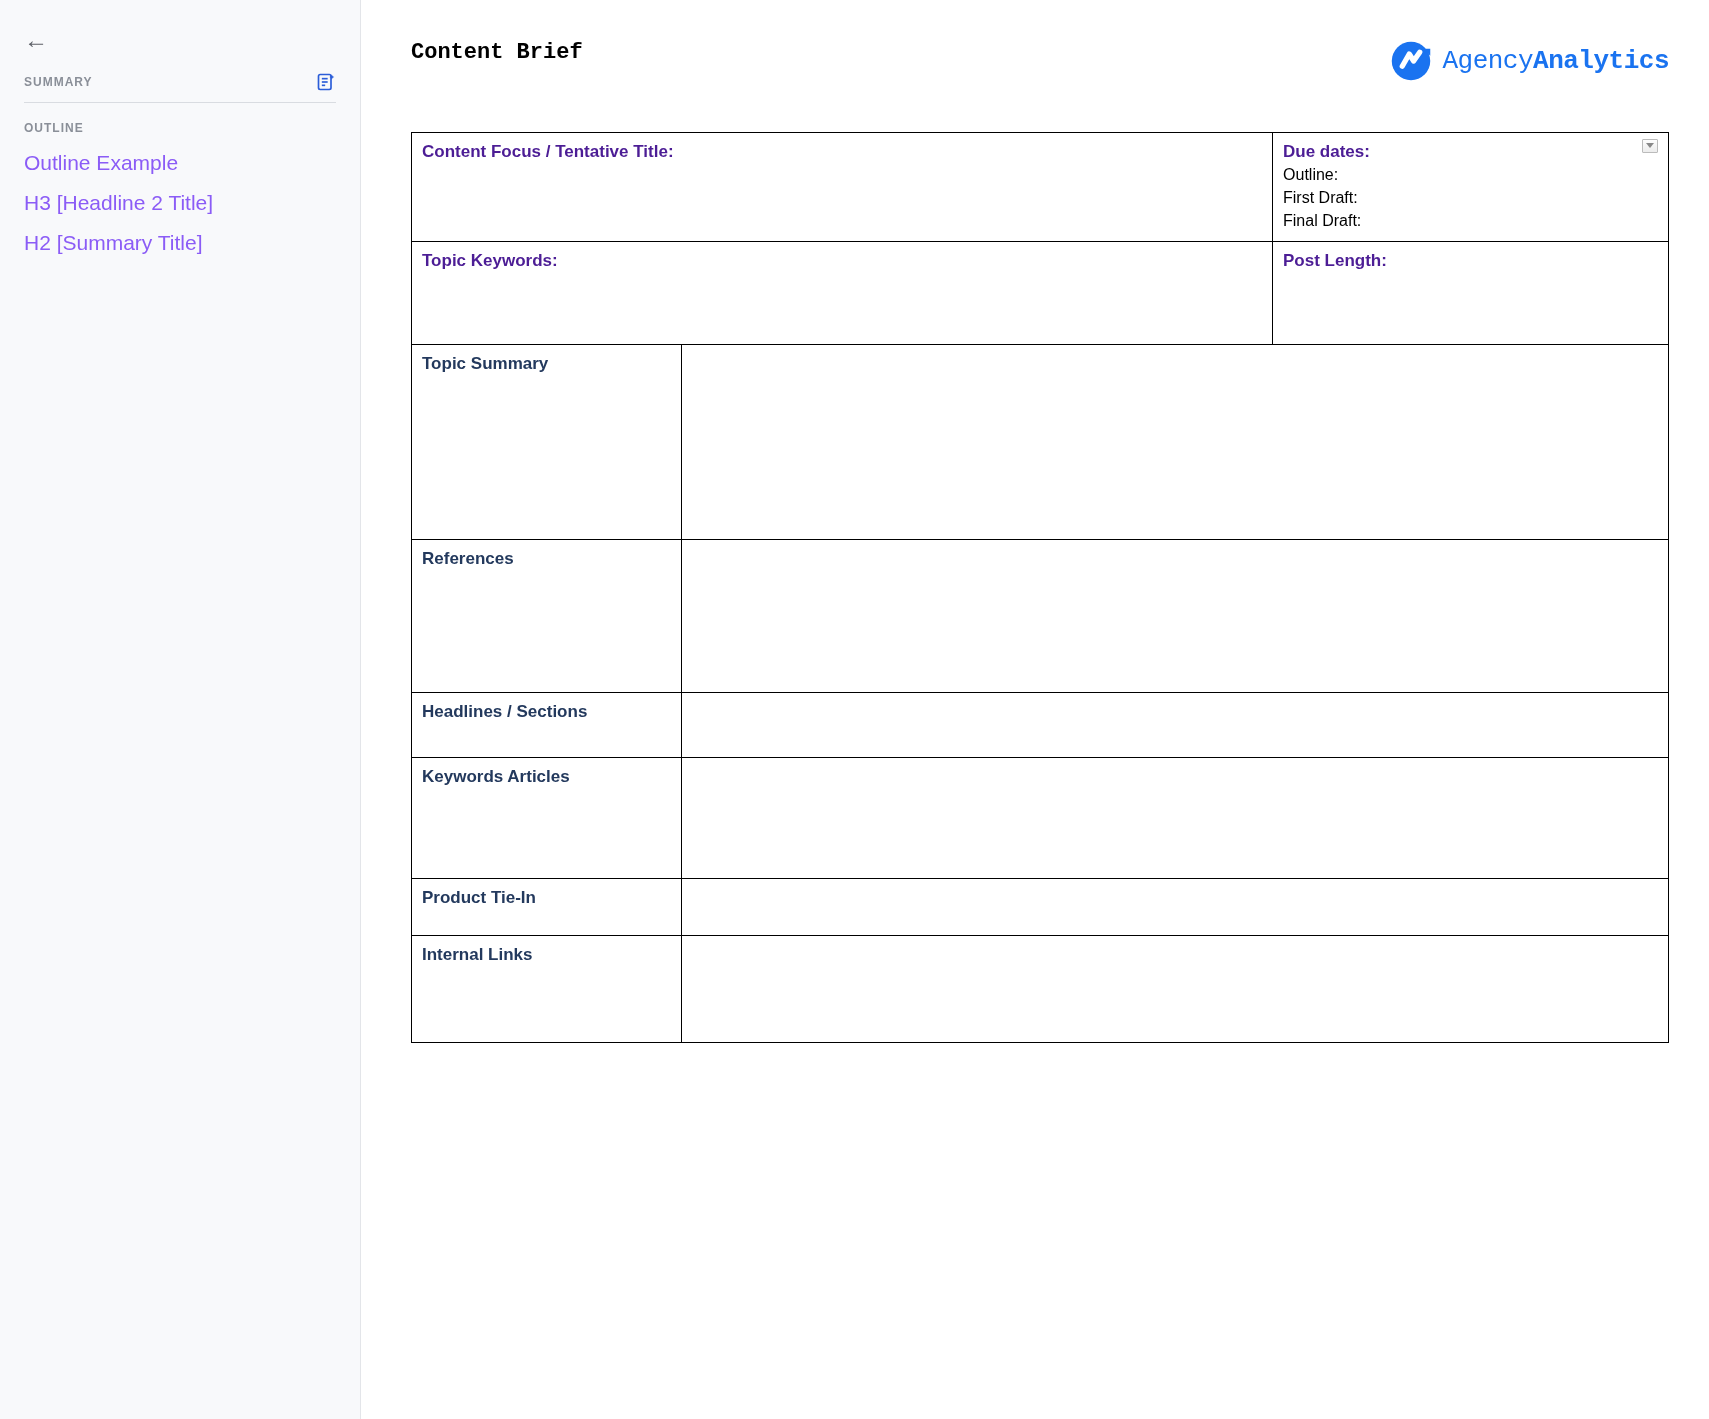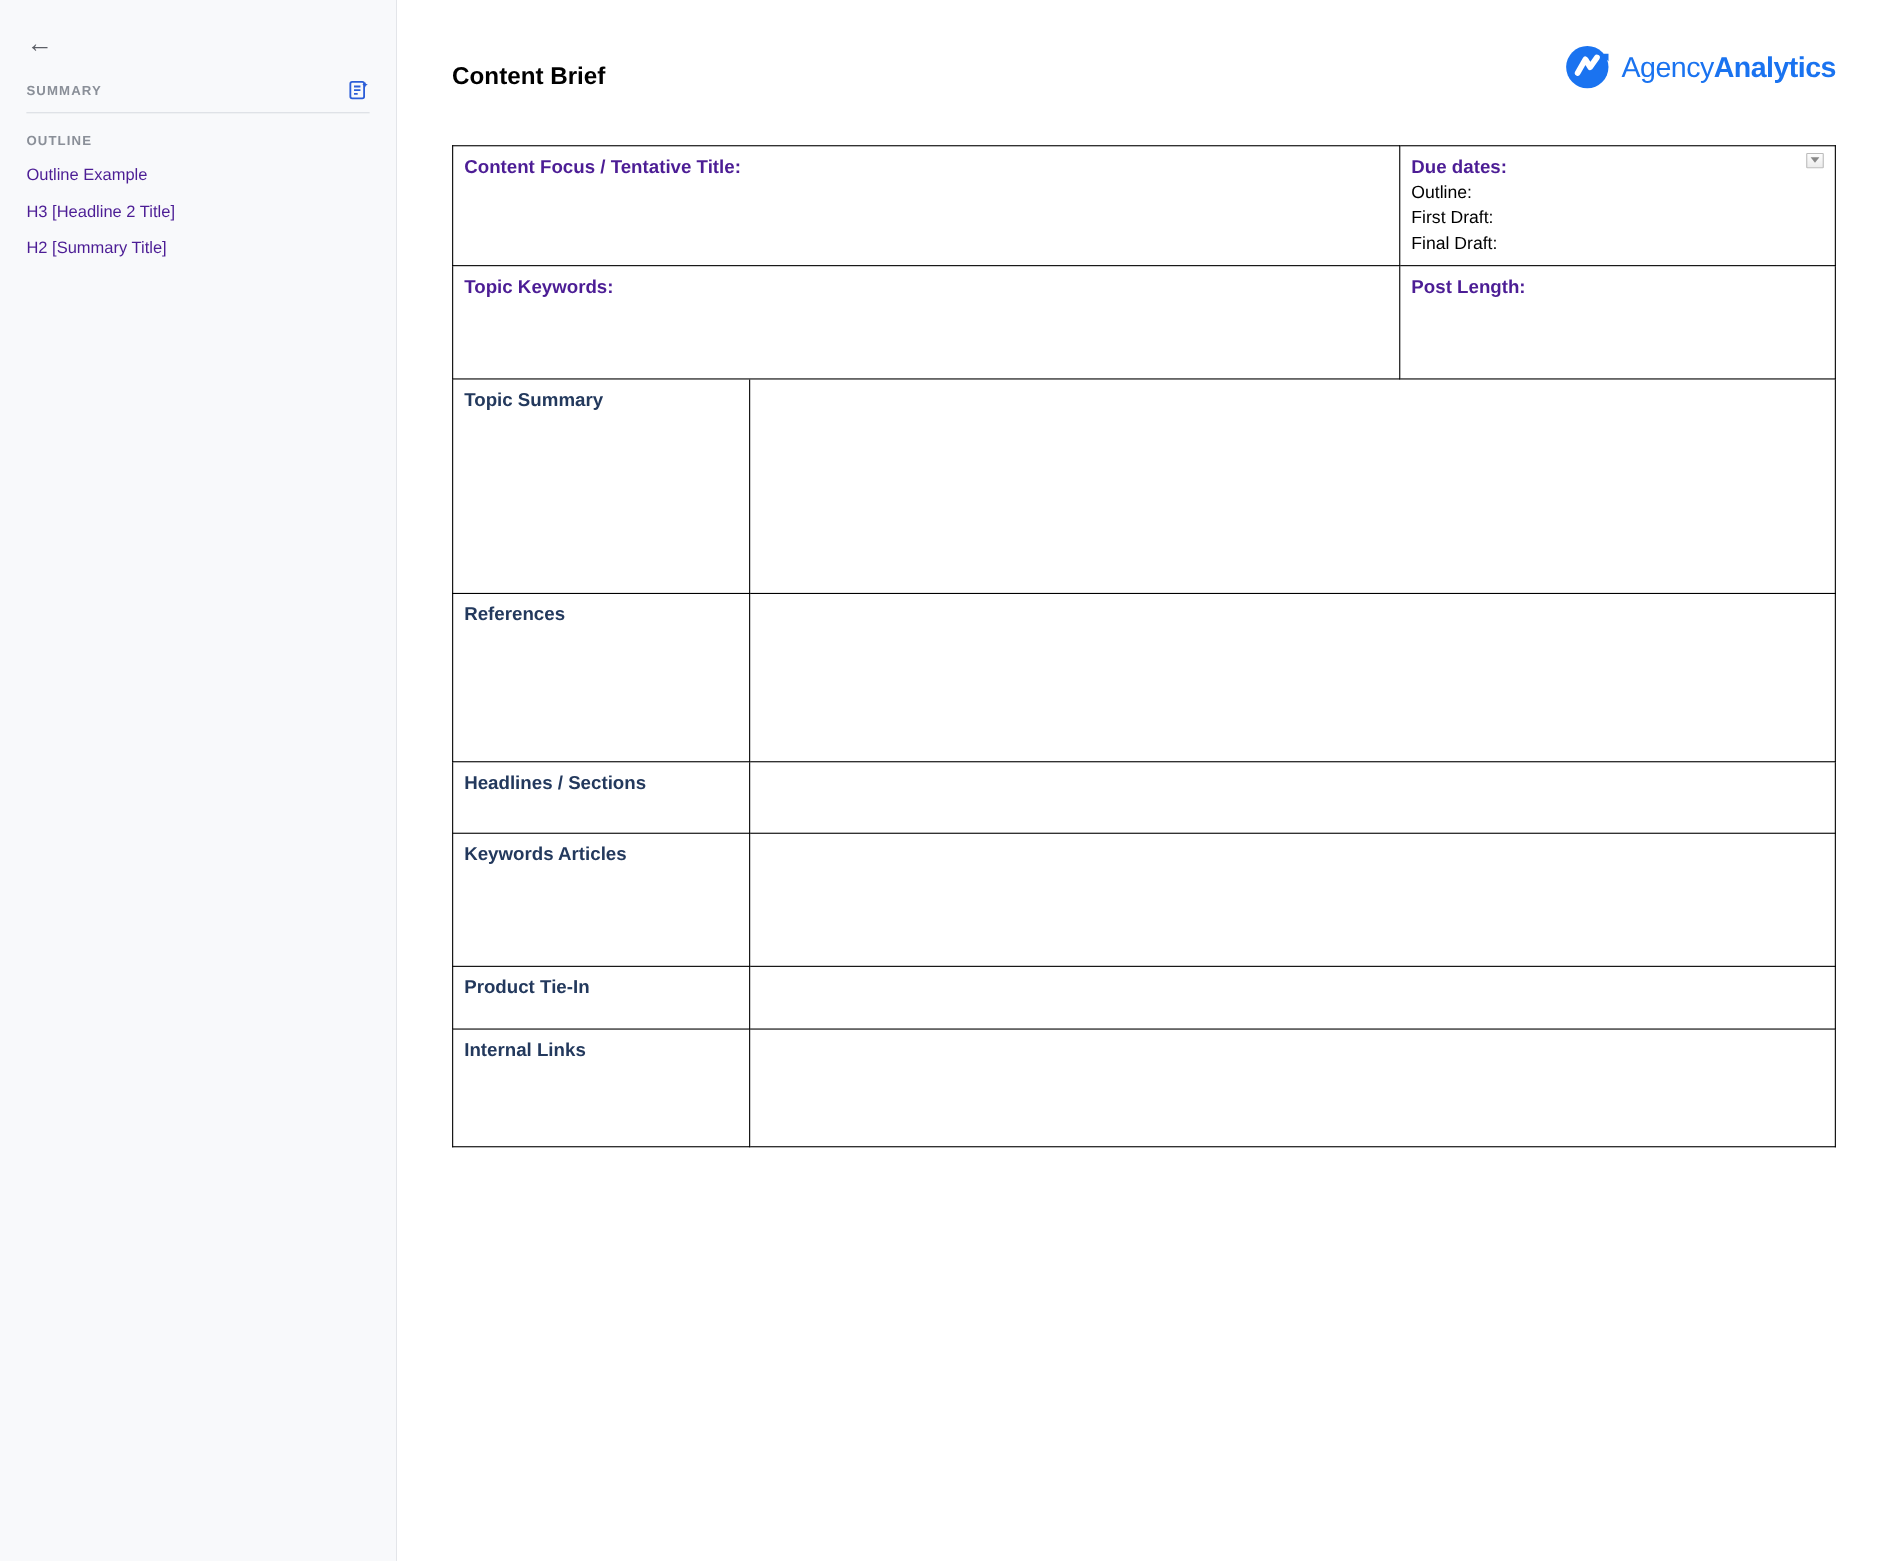--- a/index.html
+++ b/index.html
@@ -47,38 +47,39 @@
     color:#8a8f98;
     font-weight:600;
     margin-bottom:10px;
   }
   .outline-list{
     display:flex;
     flex-direction:column;
     gap:4px;
   }
   .outline-item{
-    font-size:15px;
-    color:#4c1d95;
+    font-size:21px;
+    color:#8b5cf6;
     padding:6px 0;
     cursor:pointer;
   }
   
   .main{
     flex:1;
     background:#fff;
     padding:40px 40px 40px 50px;
     box-sizing:border-box;
     overflow:auto;
   }
   .doc-header{
     display:flex;
     justify-content:space-between;
-    align-items:flex-end;
+    align-items:flex-start;
     margin-bottom:50px;
+    font-family:Liberation Mono, monospace;
   }
   .doc-title{
     font-size:22px;
     font-weight:700;
     color:#000;
   }
   .brand{
     display:flex;
     align-items:center;
     gap:10px;

